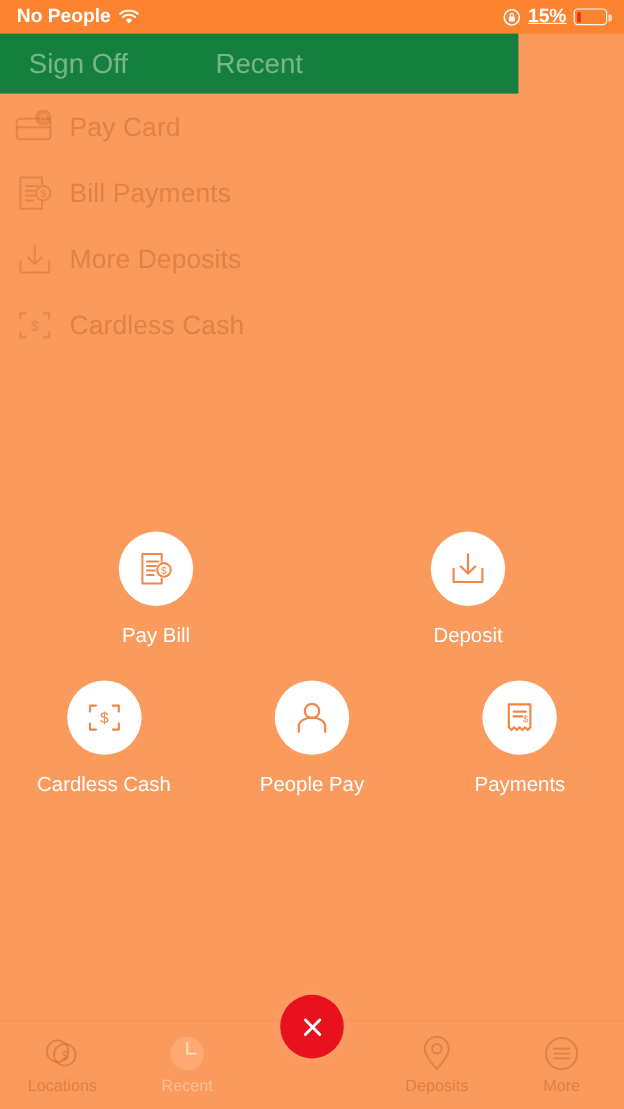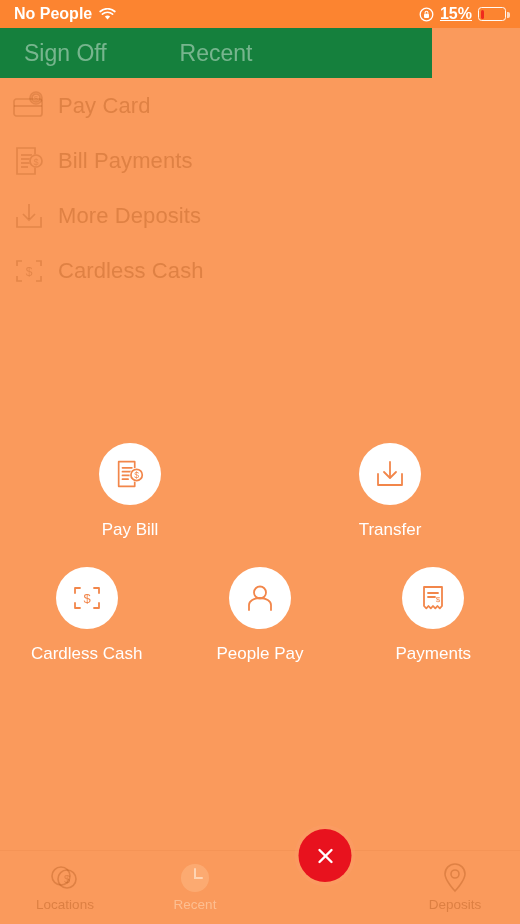--- a/index.html
+++ b/index.html
@@ -187,21 +187,21 @@
       </div>
 
       <div class="cell">
         <span class="circle">
           <svg width="34" height="32" viewBox="0 0 34 32">
             <line class="oicon" x1="17" y1="4" x2="17" y2="19"></line>
             <path class="oicon" d="M11 14 L17 20 L23 14"></path>
             <path class="oicon" d="M5 16 v11 h24 v-11"></path>
           </svg>
         </span>
-        <span class="cell-label">Transfer</span>
+        <span class="cell-label">Deposit</span>
       </div>
 
     </div>
 
     <div class="grid-row">
 
       <div class="cell">
         <span class="circle">
           <svg width="32" height="30" viewBox="0 0 32 30">
             <path class="oicon" d="M4 10 V5 h5"></path>
@@ -274,16 +274,27 @@
     <div class="tab">
       <span class="tab-icon">
         <svg width="28" height="32" viewBox="0 0 28 32">
           <path class="tabline" d="M14 29 C14 29 24 18.5 24 12 A10 10 0 0 0 4 12 C4 18.5 14 29 14 29 Z"></path>
           <circle class="tabline" cx="14" cy="12" r="4"></circle>
         </svg>
       </span>
       <span class="tab-label">Deposits</span>
     </div>
 
+    <div class="tab">
+      <span class="tab-icon">
+        <svg width="32" height="32" viewBox="0 0 32 32">
+          <circle class="tabline" cx="16" cy="16" r="13"></circle>
+          <line class="tabline" x1="9" y1="12" x2="23" y2="12"></line>
+          <line class="tabline" x1="9" y1="16" x2="23" y2="16"></line>
+          <line class="tabline" x1="9" y1="20" x2="23" y2="20"></line>
+        </svg>
+      </span>
+      <span class="tab-label">More</span>
+    </div>
 
   </div>
 
 </div>
 
 </body></html>

